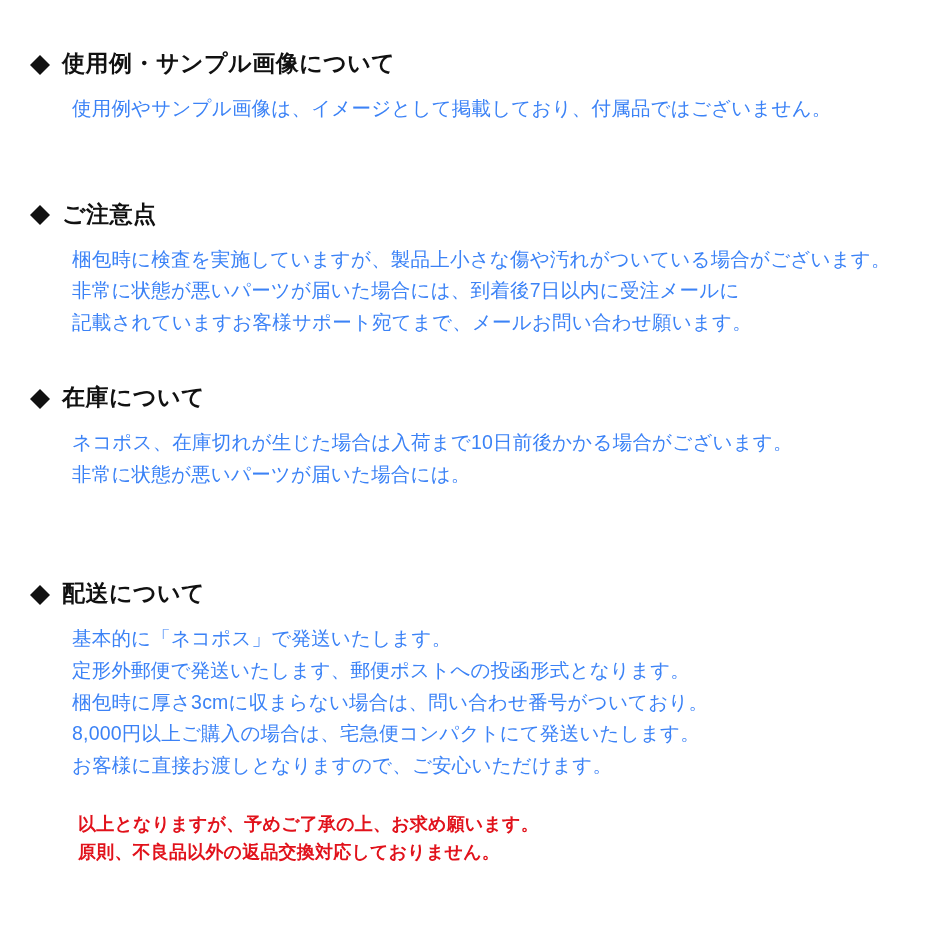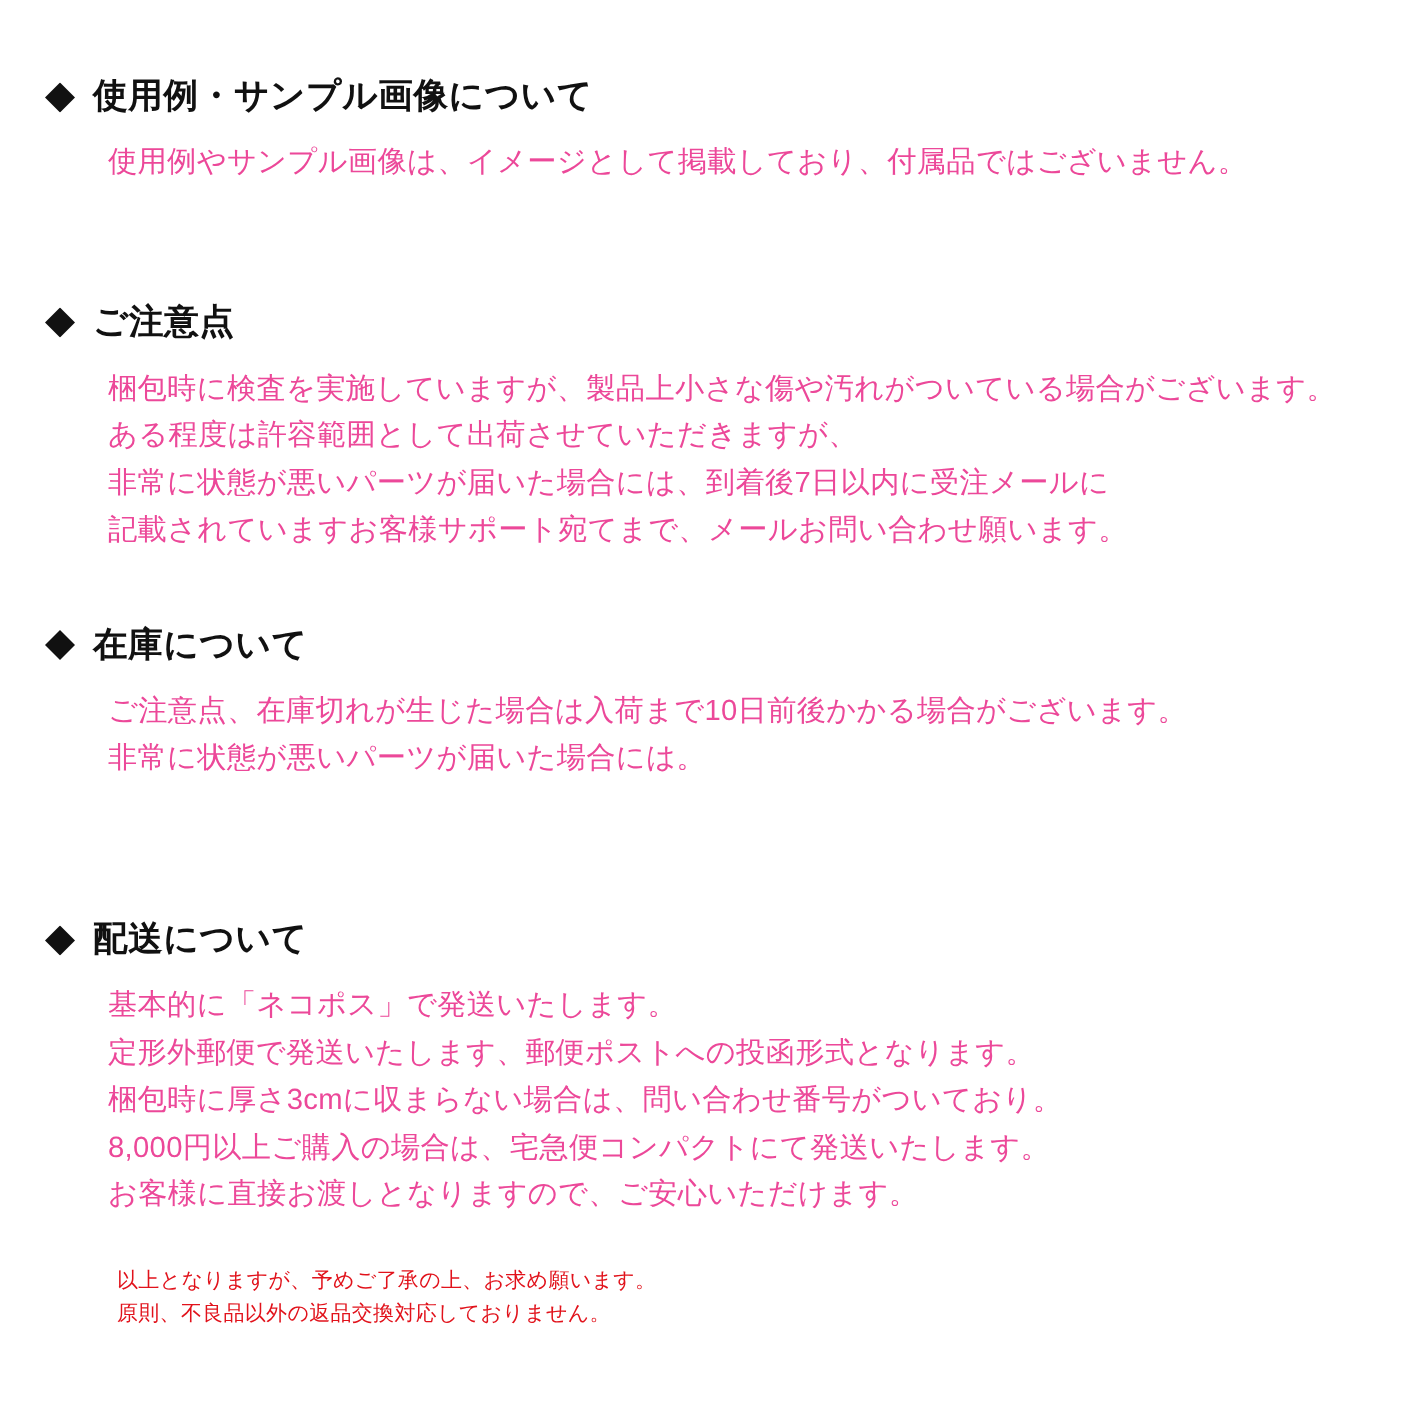--- a/index.html
+++ b/index.html
@@ -42,35 +42,35 @@
     top: 1px;
   }
   .diamond-icon svg {
     display: block;
   }
   .section-body {
     margin-top: 14px;
     padding-left: 42px;
     font-size: 19.5px;
     line-height: 1.62;
-    color: #ec4899;
+    color: #3b82f6;
     letter-spacing: 0.2px;
   }
   .section-body .line {
     white-space: nowrap;
   }
   .gap-lg { height: 74px; }
   .gap-md { height: 44px; }
   .gap-xl { height: 88px; }
   .gap-sm { height: 30px; }
   .notice {
     padding-left: 48px;
     color: #e1121b;
-    font-size: 14px;
-    font-weight: normal;
+    font-size: 18px;
+    font-weight: bold;
     line-height: 1.55;
     letter-spacing: 0.2px;
   }
   .notice .line { white-space: nowrap; }
 </style>
 </head>
 <body>
 
 <div class="page">
 
@@ -94,39 +94,38 @@
     <div class="section-heading">
       <span class="diamond-icon">
         <svg width="20" height="20" viewBox="0 0 20 20">
             <polygon points="10,0 20,10 10,20 0,10" fill="#111111"></polygon>
           </svg>
       </span>
       <span>ご注意点</span>
     </div>
     <div class="section-body">
       <div class="line">梱包時に検査を実施していますが、製品上小さな傷や汚れがついている場合がございます。</div>
-      <div class="line">ある程度は許容範囲として出荷させていただきますが、</div>
       <div class="line">非常に状態が悪いパーツが届いた場合には、到着後7日以内に受注メールに</div>
       <div class="line">記載されていますお客様サポート宛てまで、メールお問い合わせ願います。</div>
     </div>
   </div>
 
   <div class="gap-md"></div>
 
   <div class="section">
     <div class="section-heading">
       <span class="diamond-icon">
         <svg width="20" height="20" viewBox="0 0 20 20">
             <polygon points="10,0 20,10 10,20 0,10" fill="#111111"></polygon>
           </svg>
       </span>
       <span>在庫について</span>
     </div>
     <div class="section-body">
-      <div class="line">ご注意点、在庫切れが生じた場合は入荷まで10日前後かかる場合がございます。</div>
+      <div class="line">ネコポス、在庫切れが生じた場合は入荷まで10日前後かかる場合がございます。</div>
       <div class="line">非常に状態が悪いパーツが届いた場合には。</div>
     </div>
   </div>
 
   <div class="gap-xl"></div>
 
   <div class="section">
     <div class="section-heading">
       <span class="diamond-icon">
         <svg width="20" height="20" viewBox="0 0 20 20">

